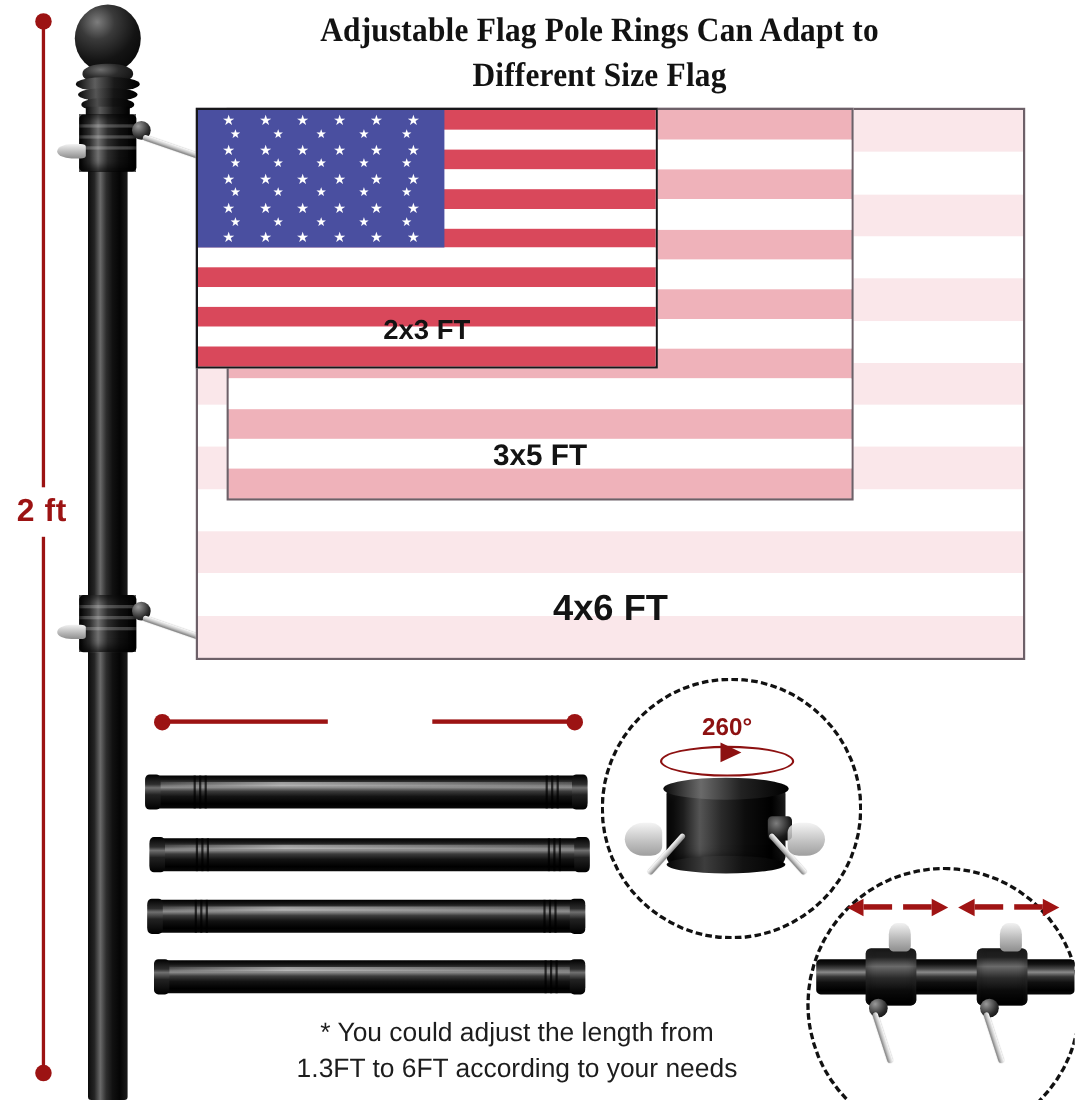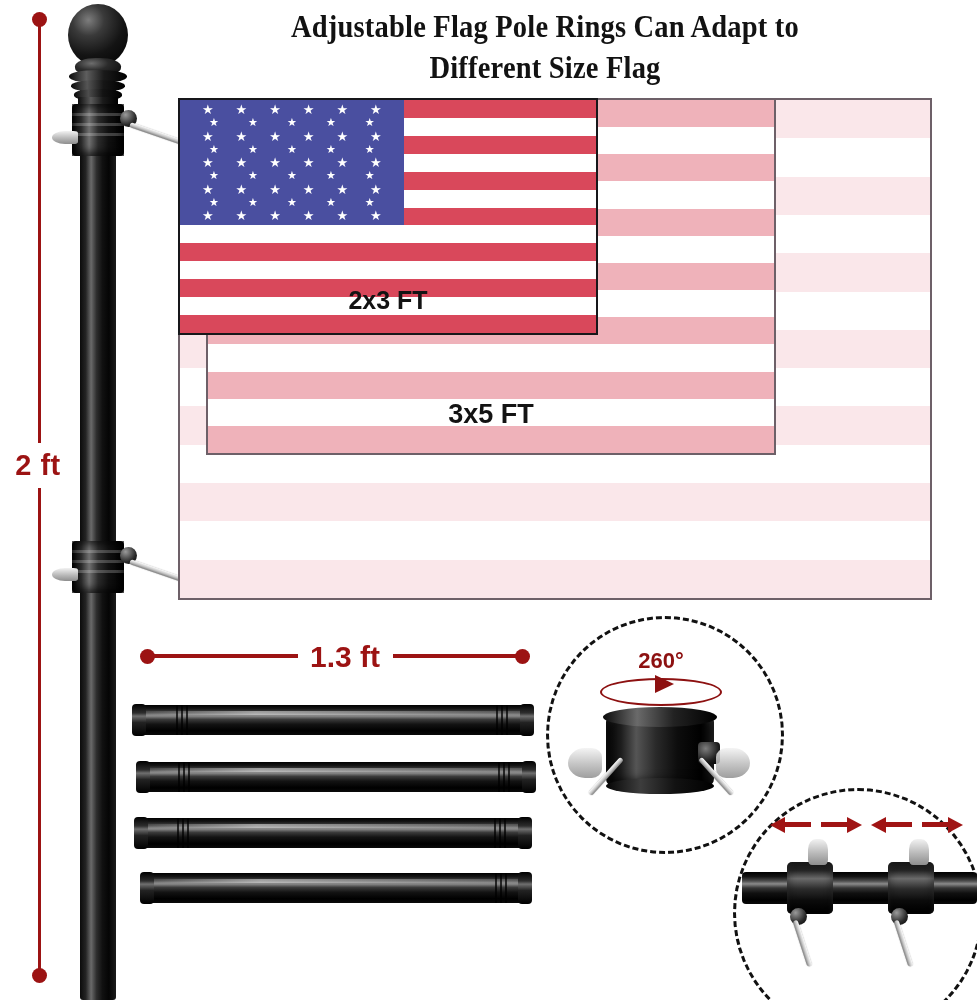--- a/index.html
+++ b/index.html
@@ -191,20 +191,21 @@
         <div class="st" style="top: 153.231px; height: 38.3077px; background: rgba(217, 72, 91, 0.13);"></div>
         <div class="st" style="top: 191.538px; height: 38.3077px; background: rgb(255, 255, 255);"></div>
         <div class="st" style="top: 229.846px; height: 38.3077px; background: rgba(217, 72, 91, 0.13);"></div>
         <div class="st" style="top: 268.154px; height: 38.3077px; background: rgb(255, 255, 255);"></div>
         <div class="st" style="top: 306.462px; height: 38.3077px; background: rgba(217, 72, 91, 0.13);"></div>
         <div class="st" style="top: 344.769px; height: 38.3077px; background: rgb(255, 255, 255);"></div>
         <div class="st" style="top: 383.077px; height: 38.3077px; background: rgba(217, 72, 91, 0.13);"></div>
         <div class="st" style="top: 421.385px; height: 38.3077px; background: rgb(255, 255, 255);"></div>
         <div class="st" style="top: 459.692px; height: 38.3077px; background: rgba(217, 72, 91, 0.13);"></div>
       </div>
+    <div class="fl-lab lab46">4x6 FT</div>
   </div>
 
   <div class="flagbox fl-35">
     <div class="stripes" id="st35">
         <div class="st" style="top: 0px; height: 27.1538px; background: rgba(217, 72, 91, 0.42);"></div>
         <div class="st" style="top: 27.1538px; height: 27.1538px; background: rgb(255, 255, 255);"></div>
         <div class="st" style="top: 54.3077px; height: 27.1538px; background: rgba(217, 72, 91, 0.42);"></div>
         <div class="st" style="top: 81.4615px; height: 27.1538px; background: rgb(255, 255, 255);"></div>
         <div class="st" style="top: 108.615px; height: 27.1538px; background: rgba(217, 72, 91, 0.42);"></div>
         <div class="st" style="top: 135.769px; height: 27.1538px; background: rgb(255, 255, 255);"></div>
@@ -307,21 +308,20 @@
       </div>
     <div class="fl-lab lab23">2x3 FT</div>
   </div>
 
   <div class="dim13">
     <div class="d d1"></div>
     <div class="seg s1"></div>
     <div class="seg s2"></div>
     <div class="d d2"></div>
   </div>
-  <div class="lbl13">1.3 ft</div>
 
   <div class="seg-pole" style="left:132px;top:705px;width:402px;">
     <div class="gloss"></div>
     <div class="cap" style="left:0px;width:14px;"></div>
     <div class="thread" style="left:44px;"></div>
     <div class="thread" style="left:49px;"></div>
     <div class="thread" style="left:54px;"></div>
     <div class="thread" style="left:364px;"></div>
     <div class="thread" style="left:369px;"></div>
     <div class="thread" style="left:374px;"></div>
@@ -393,15 +393,17 @@
   <div class="ared" style="left:785px;top:822px;width:26px;"></div>
   <div class="ared" style="left:821px;top:822px;width:26px;"></div>
   <div class="ahead r" style="left:847px;top:817px;"></div>
 
   <div class="ahead l" style="left:871px;top:817px;"></div>
   <div class="ared" style="left:886px;top:822px;width:26px;"></div>
   <div class="ared" style="left:922px;top:822px;width:26px;"></div>
   <div class="ahead r" style="left:948px;top:817px;"></div>
 
   <div class="note">
+    <span>* You could adjust the length from</span>
+    <span>1.3FT to 6FT according to your needs</span>
   </div>
 
 </div>
 
 </body></html>

